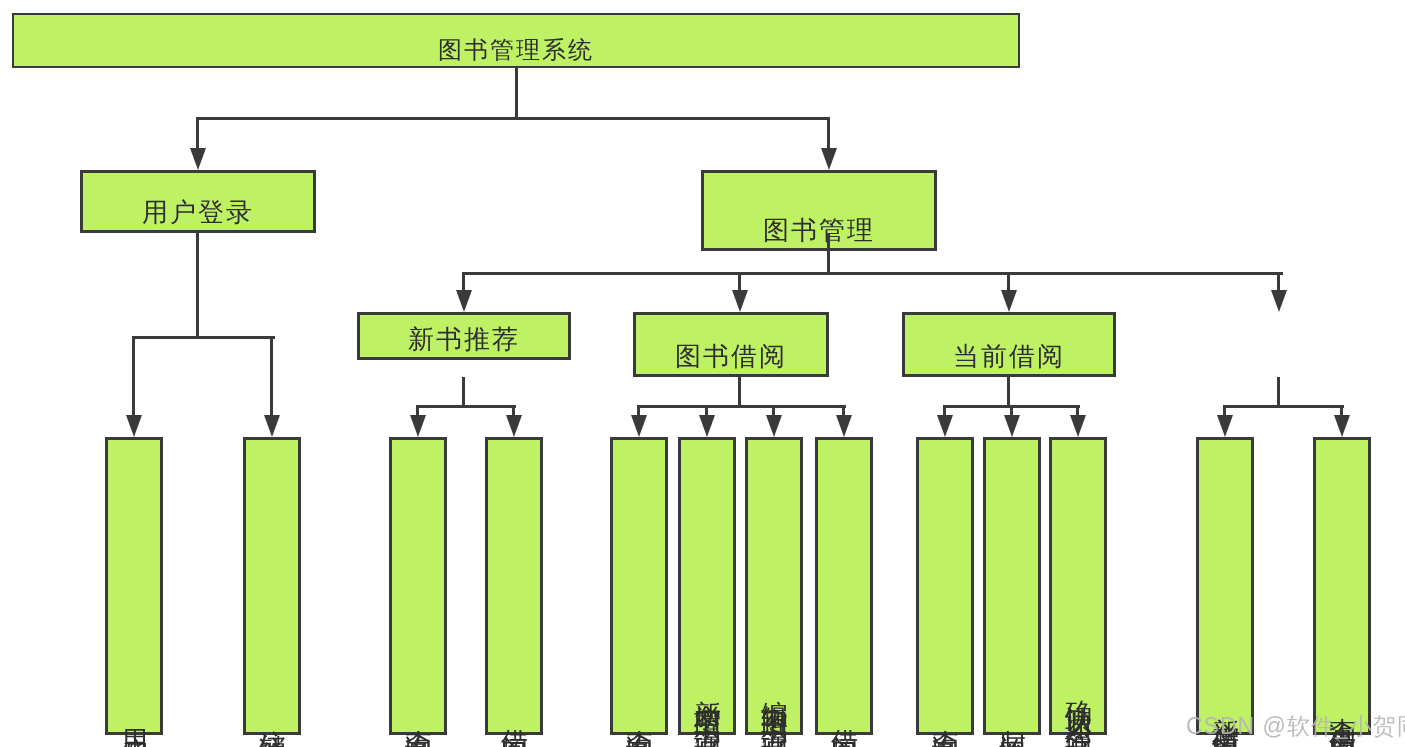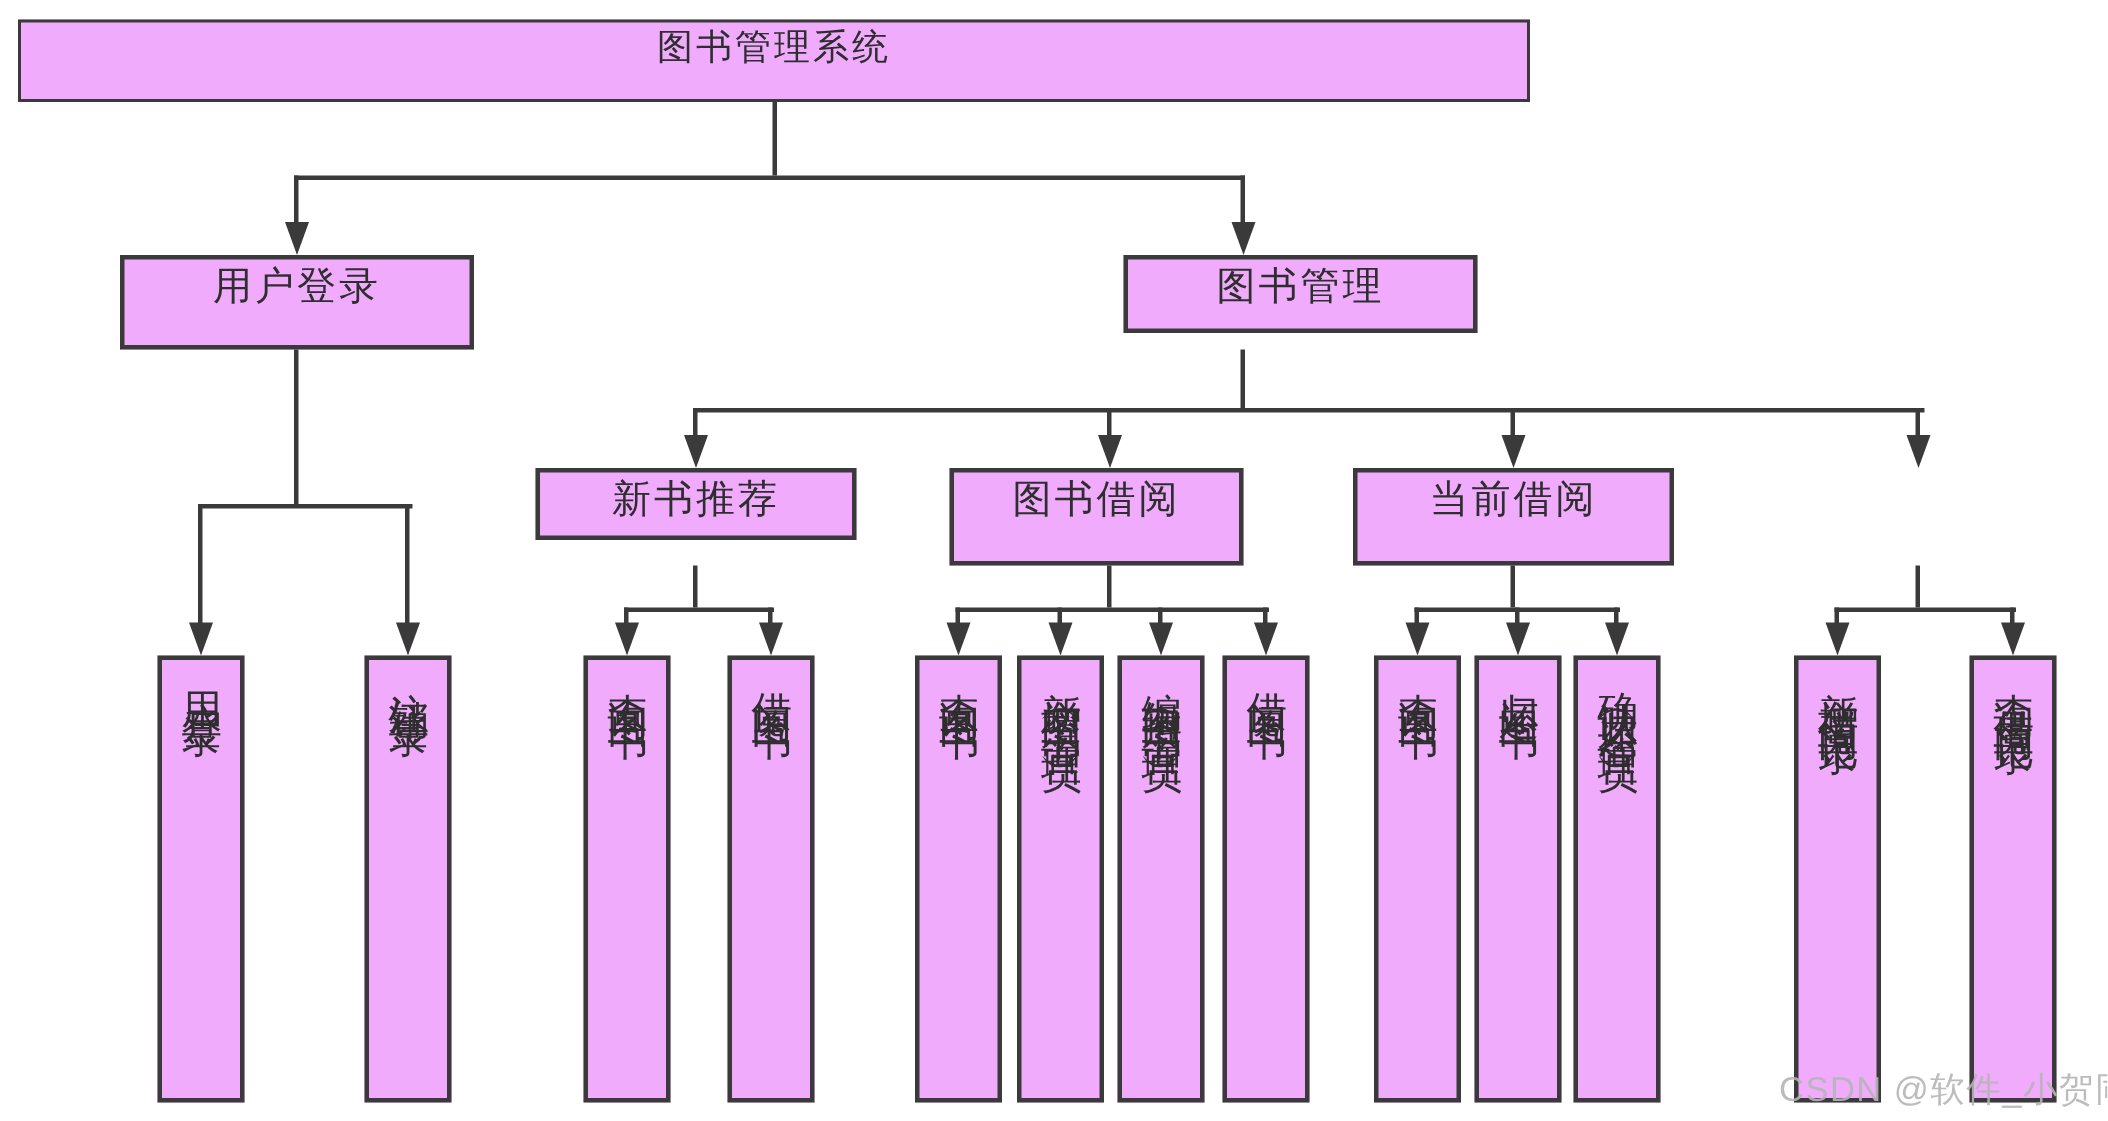--- a/index.html
+++ b/index.html
@@ -7,23 +7,23 @@
     --text:#2e2e2e;
     --watermark:#b5b5b5;
     --background:#ffffff;
   }
   html,body{margin:0;padding:0;background:var(--background);}
   .canvas{
     position:relative;width:1405px;height:747px;background:var(--background);
     overflow:hidden;font-family:"Liberation Sans","DejaVu Sans",sans-serif;color:var(--text);
   }
   .box{
-    position:absolute;box-sizing:border-box;background:#f0abfc;
+    position:absolute;box-sizing:border-box;background:#bef264;
     border:3px solid var(--line);
-    display:flex;align-items:flex-start;justify-content:center;
+    display:flex;align-items:flex-end;justify-content:center;
     font-size:26px;letter-spacing:2px;white-space:nowrap;
   }
   .box.root{border-width:2px;font-size:24px;}
   .leaf .vtext{
     writing-mode:vertical-rl;text-orientation:mixed;
     font-size:27px;letter-spacing:6px;line-height:1;
   }
   .vline,.hline{position:absolute;background:var(--line);}
   .vline{width:3px;}
   .hline{height:3px;}
@@ -50,21 +50,21 @@
   <div class="vline" style="left:515px;top:68px;height:49px;"></div>
   <div class="hline" style="left:196px;top:117px;width:634px;"></div>
   <div class="vline" style="left:196px;top:117px;height:33px;"></div>
   <div class="arrowhead" style="left:190px;top:148px;"></div>
   <div class="vline" style="left:827px;top:117px;height:33px;"></div>
   <div class="arrowhead" style="left:821px;top:148px;"></div>
 
   <div class="box" style="left:80px;top:170px;width:236px;height:63px;">
     <span>用户登录</span>
   </div>
-  <div class="box" style="left:749px;top:170px;width:236px;height:52px;font-family:Liberation Serif, serif;">
+  <div class="box" style="left:701px;top:170px;width:236px;height:81px;font-family:Liberation Serif, serif;">
     <span>图书管理</span>
   </div>
 
   <div class="vline" style="left:196px;top:233px;height:103px;"></div>
   <div class="hline" style="left:132px;top:336px;width:143px;"></div>
   <div class="vline" style="left:132px;top:336px;height:81px;"></div>
   <div class="arrowhead" style="left:126px;top:415px;"></div>
   <div class="vline" style="left:270px;top:336px;height:81px;"></div>
   <div class="arrowhead" style="left:264px;top:415px;"></div>
 

